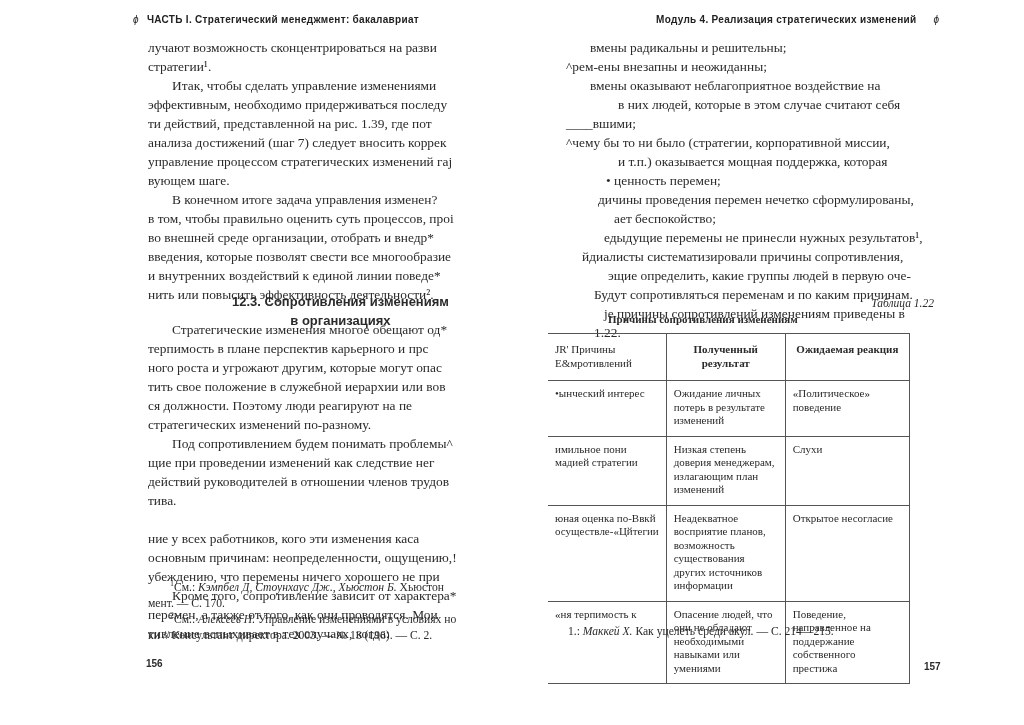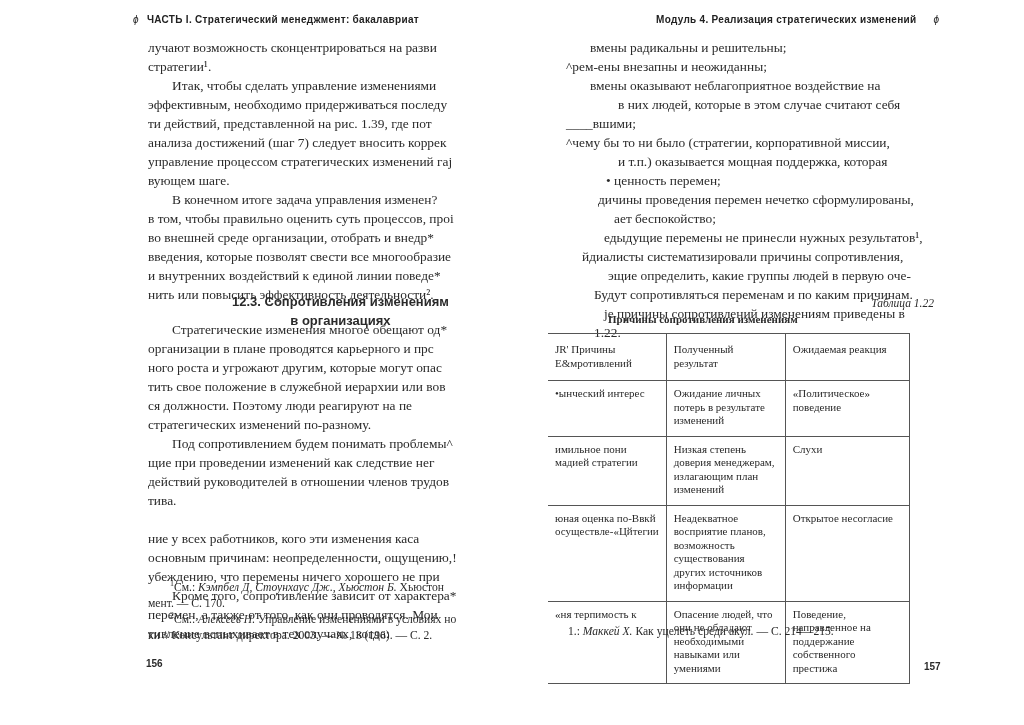--- a/index.html
+++ b/index.html
@@ -21,21 +21,21 @@
   .footnotes em { font-style:italic; }
   .page-number { position:absolute; top:658px; font-family:"Liberation Sans","DejaVu Sans",sans-serif;
          font-weight:bold; font-size:10px; }
   .table-caption { position:absolute; font-style:italic; font-size:11.5px; right:90px; top:297px; }
   .table-title { position:absolute; font-weight:bold; font-size:11px; left:88px; top:313px; }
   table.reasons { position:absolute; left:28px; top:333px; width:362px; border-collapse:collapse;
          font-size:11px; line-height:13.5px; }
   table.reasons th, table.reasons td { border-top:1px solid #555; border-bottom:1px solid #555;
          vertical-align:top; text-align:left; padding:6px 7px 8px 7px; }
   table.reasons th { font-weight:normal; padding-top:9px; padding-bottom:10px; }
-  table.reasons th.c { text-align:left; font-weight:normal;margin-left:36px; }
+  table.reasons th.c { text-align:center; font-weight:bold;margin-left:36px; }
   table.reasons th + th, table.reasons td + td { border-left:1px solid #555; }
   table.reasons th:last-child, table.reasons td:last-child { border-right:1px solid #555; }
   .col1 { width:80px; } .col2 { width:115px; } .col3 { width:120px; }
 </style>
 </head>
 <body>
 
 <div id="left-page" class="page">
   <div class="running-head" style="left:128px;">
     <span class="orn">ϕ</span>
@@ -66,21 +66,21 @@
   </div>
 
   <div class="heading" style="left:232px; top:272px;">
     <span>12.3. Сопротивления изменениям</span><br>
     <span>в организациях</span>
   </div>
 
   <div class="body-text" style="left:148px; top:320px;">
     <p>
       <span style="padding-left:24px;">Стратегические изменения многое обещают од*</span><br>
-      <span>организации в плане проводятся карьерного и прс</span><br>
+      <span>терпимость в плане перспектив карьерного и прс</span><br>
       <span>ного роста и угрожают другим, которые могут опас</span><br>
       <span>тить свое положение в служебной иерархии или вов</span><br>
       <span>ся должности. Поэтому люди реагируют на пе</span><br>
       <span>стратегических изменений по-разному.</span>
     </p>
     <p>
       <span style="padding-left:24px;">Под сопротивлением будем понимать проблемы^</span><br>
       <span>щие при проведении изменений как следствие нег</span><br>
       <span>действий руководителей в отношении членов трудов</span><br>
       <span>тива.</span>

